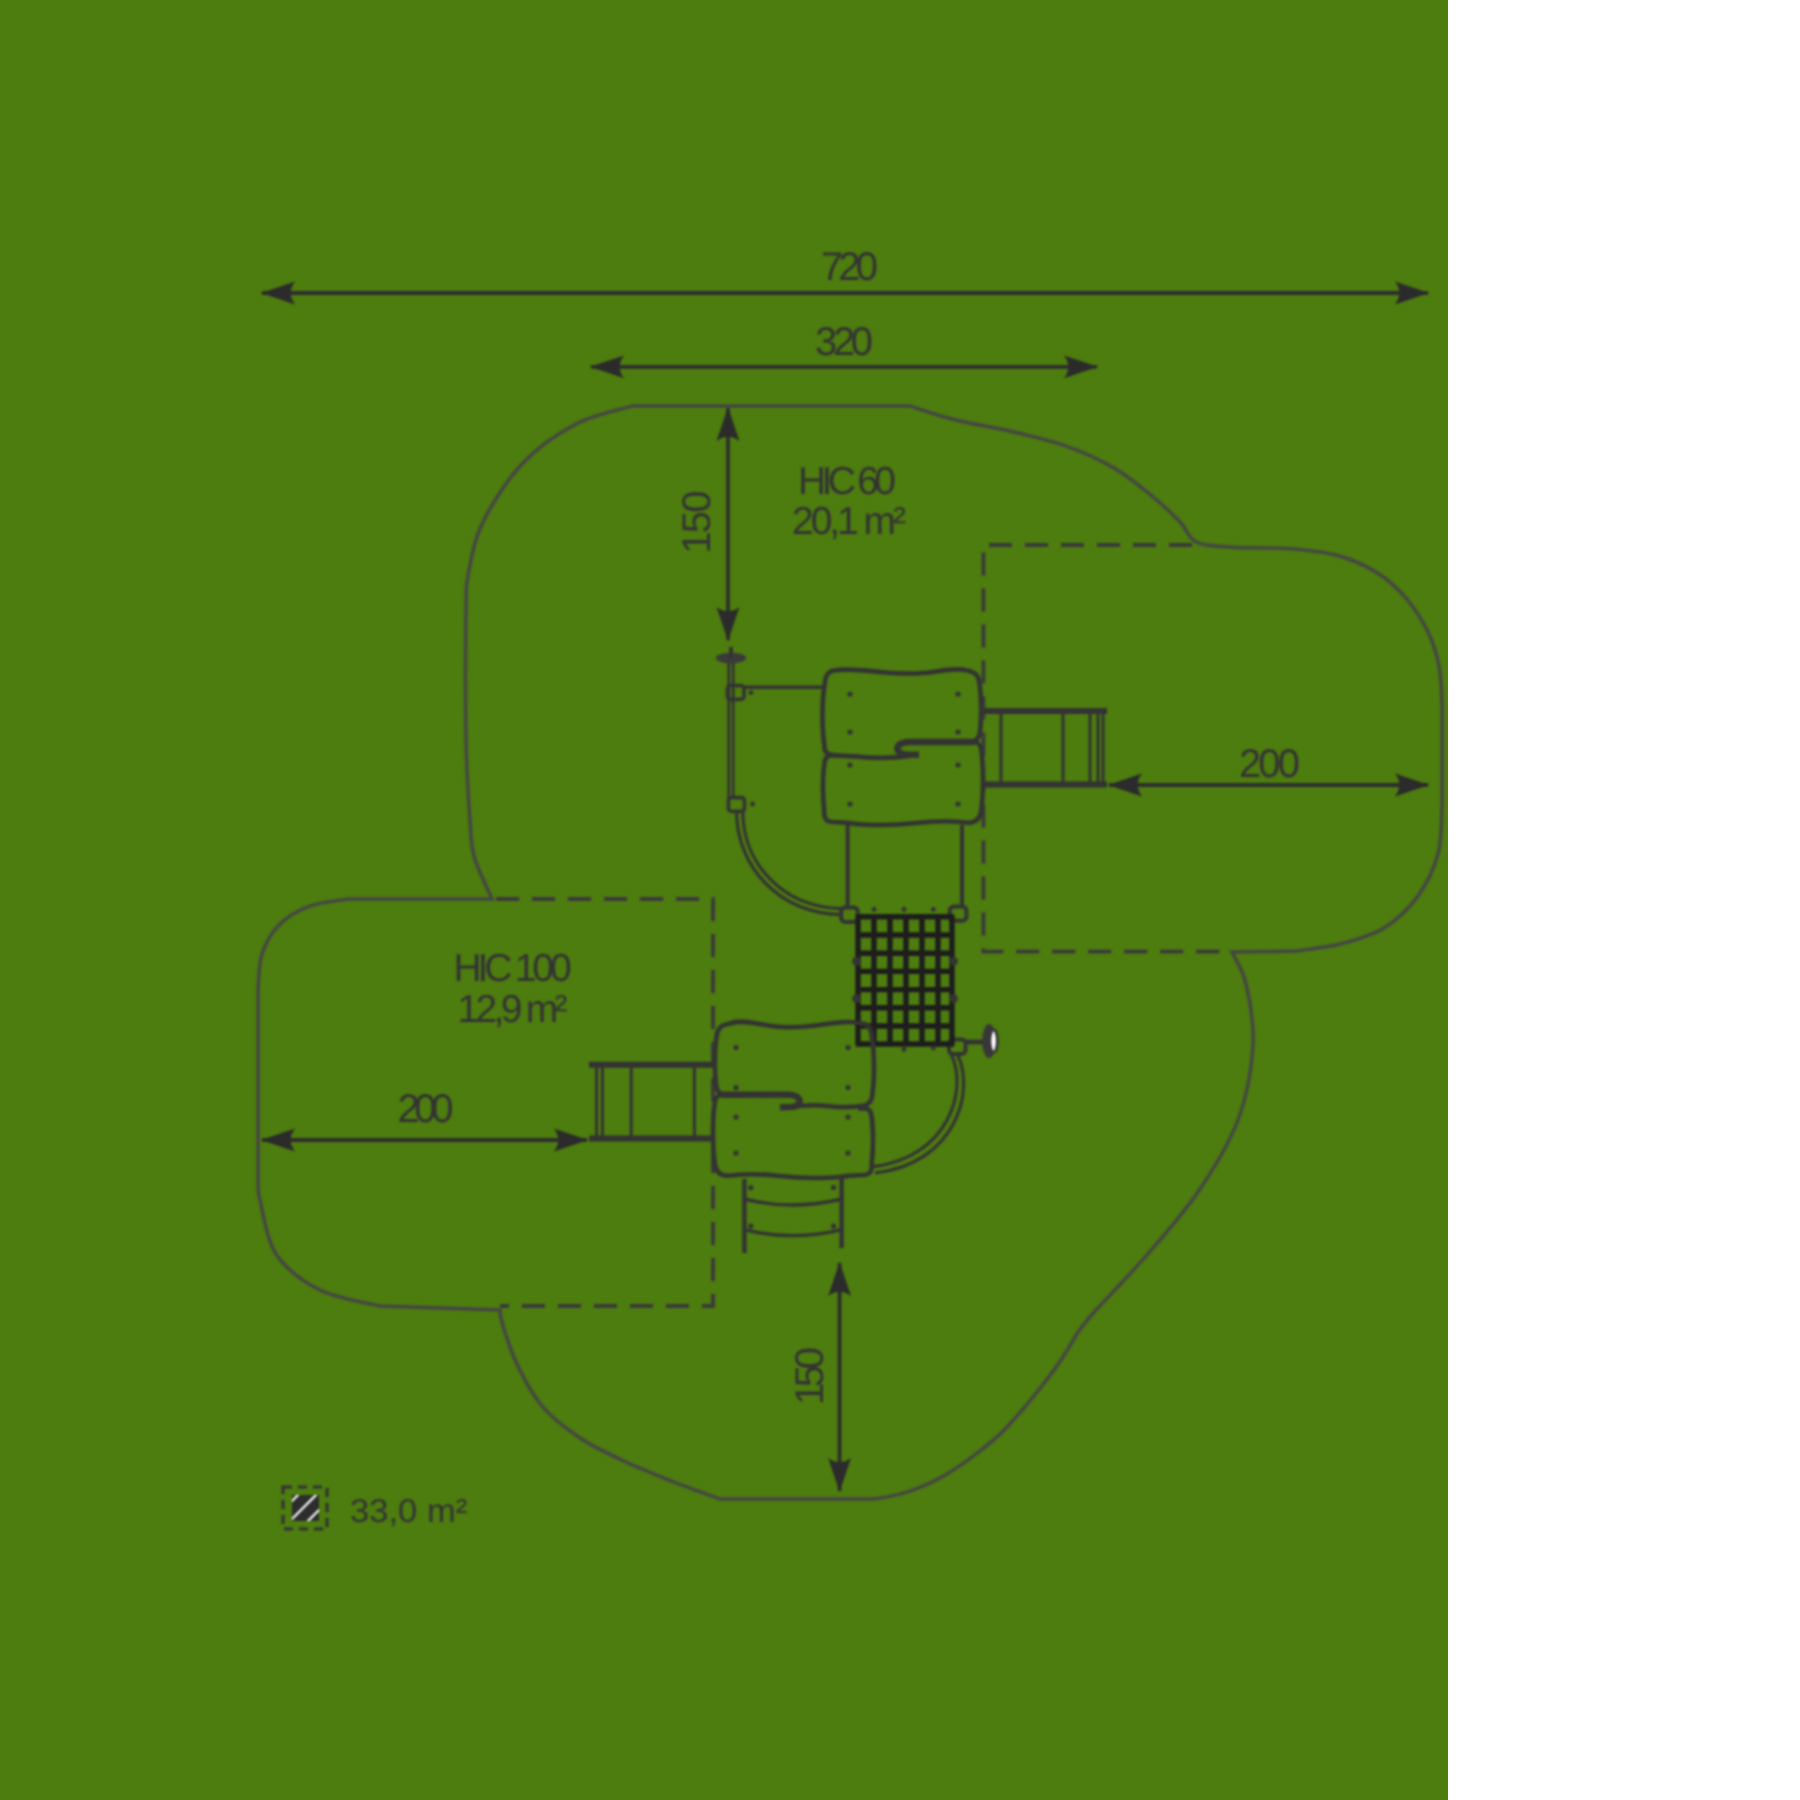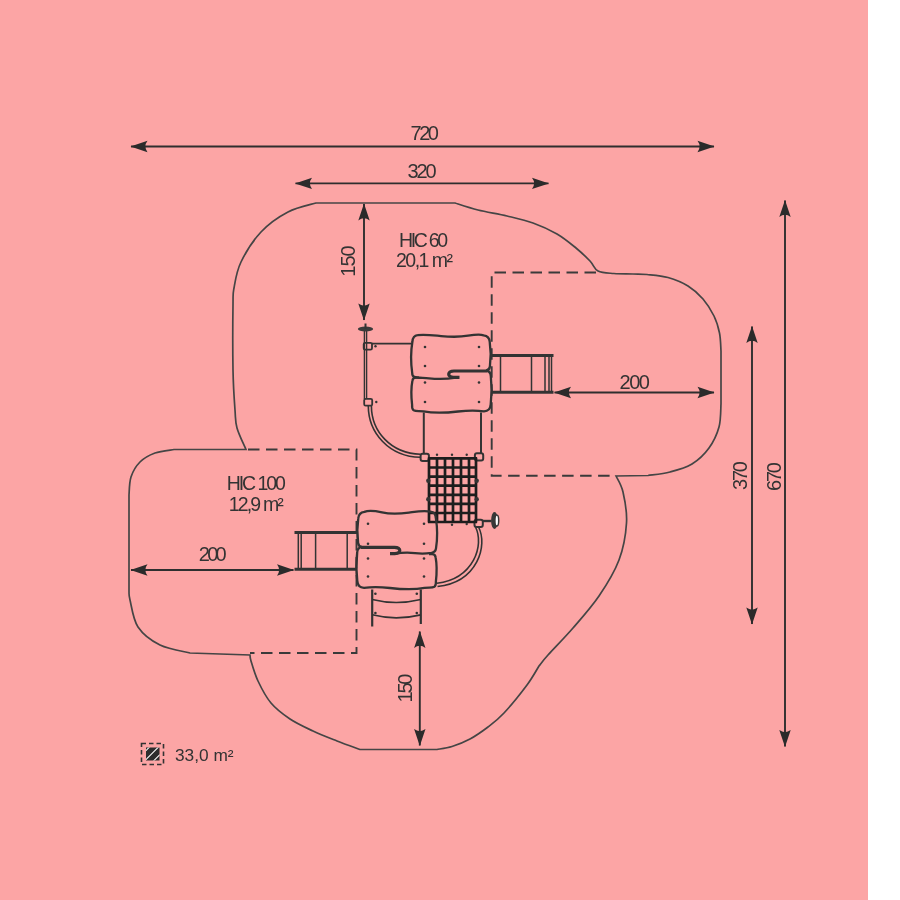--- a/index.html
+++ b/index.html
@@ -1,16 +1,16 @@
 <!DOCTYPE html>
 <html><head>
 <meta charset="utf-8">
 <style>
   html,body{margin:0;padding:0;background:#fff;}
-  #page{width:868px;height:900px;position:relative;background:#fca5a5;overflow:hidden;}
+  #page{width:724px;height:900px;position:relative;background:#4d7c0f;overflow:hidden;}
   svg{position:absolute;top:0;left:0;filter:blur(0.45px);}
   text{font-family:"Liberation Sans", sans-serif;fill:#333333;}
 </style>
 </head>
 <body>
 <div id="page">
 <svg width="900" height="900" viewBox="0 0 900 900" fill="none">
 <defs>
 <marker id="ar" markerWidth="19" markerHeight="13" refX="17" refY="6.5" orient="auto-start-reverse" markerUnits="userSpaceOnUse">
   <path d="M17.5,6.5 L0.5,0.8 Q4.8,6.5 0.5,12.2 z" fill="#2b2b2b"></path>

